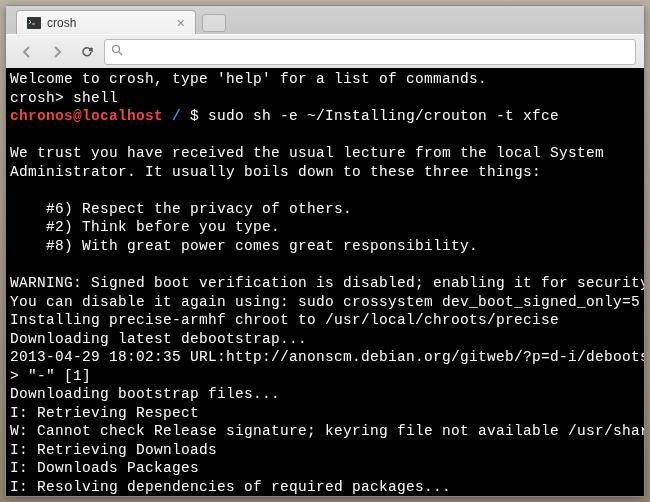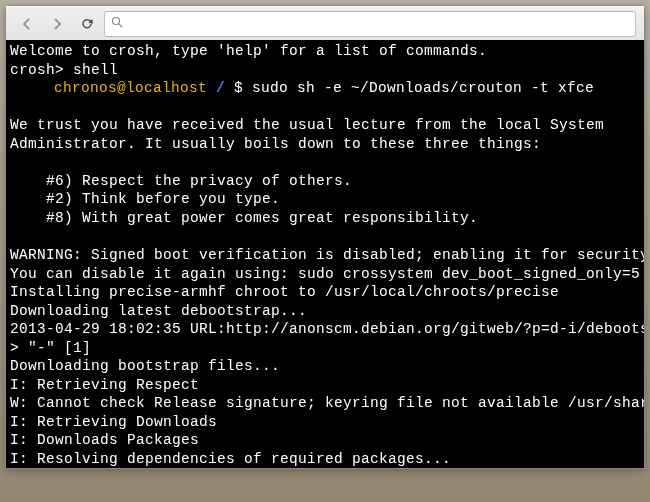--- a/index.html
+++ b/index.html
@@ -106,27 +106,41 @@
       color: #fff;
       font-family: "Courier New", monospace;
       font-size: 14.5px;
       line-height: 1.28;
       padding: 2px 4px;
       height: 428px;
       overflow: hidden;
       white-space: pre;
       letter-spacing: 0.3px;
     }
-    .green { color: #eab308; font-weight: normal; margin-left: 44px; }
+    .green { color: #ef4444; font-weight: bold; }
     .blue { color: #5080e0; font-weight: bold; }
   </style>
 </head>
 <body>
 
 <div class="browser-chrome">
+  <div class="tab-bar">
+    <div class="tab">
+      <span class="tab-icon">
+        <svg width="14" height="14" viewBox="0 0 14 14">
+          <rect x="0" y="1" width="14" height="12" rx="1" fill="#333"></rect>
+          <path d="M2 4 L4 6 L2 8" stroke="#aee" stroke-width="1" fill="none"></path>
+          <line x1="5" y1="8" x2="8" y2="8" stroke="#aee" stroke-width="1"></line>
+        </svg>
+      </span>
+      <span>crosh</span>
+      <span class="tab-close">×</span>
+    </div>
+    <div class="new-tab"></div>
+  </div>
   <div class="toolbar">
     <div class="nav-btn">
       <svg width="14" height="14" viewBox="0 0 14 14">
           <path d="M9 2 L4 7 L9 12" stroke="#999" stroke-width="2" fill="none"></path>
         </svg>
     </div>
     <div class="nav-btn">
       <svg width="14" height="14" viewBox="0 0 14 14">
           <path d="M5 2 L10 7 L5 12" stroke="#999" stroke-width="2" fill="none"></path>
         </svg>
@@ -141,21 +155,21 @@
         <svg width="12" height="12" viewBox="0 0 12 12">
             <circle cx="5" cy="5" r="3.5" stroke="#888" stroke-width="1.2" fill="none"></circle>
             <line x1="8" y1="8" x2="11" y2="11" stroke="#888" stroke-width="1.2"></line>
           </svg>
       </span>
       <input type="text" style="">
     </div>
   </div>
   <div class="terminal"><span>Welcome to crosh, type 'help' for a list of commands.</span>
 <span>crosh&gt; </span><span>shell</span>
-<span class="green">chronos@localhost</span><span class="blue"> / </span><span>$ </span><span>sudo sh -e ~/Downloads/crouton -t xfce</span>
+<span class="green">chronos@localhost</span><span class="blue"> / </span><span>$ </span><span>sudo sh -e ~/Installing/crouton -t xfce</span>
 
 <span>We trust you have received the usual lecture from the local System</span>
 <span>Administrator. It usually boils down to these three things:</span>
 
 <span>    #6) Respect the privacy of others.</span>
 <span>    #2) Think before you type.</span>
 <span>    #8) With great power comes great responsibility.</span>
 
 <span>WARNING: Signed boot verification is disabled; enabling it for security</span>
 <span>You can disable it again using: sudo crossystem dev_boot_signed_only=5</span>

